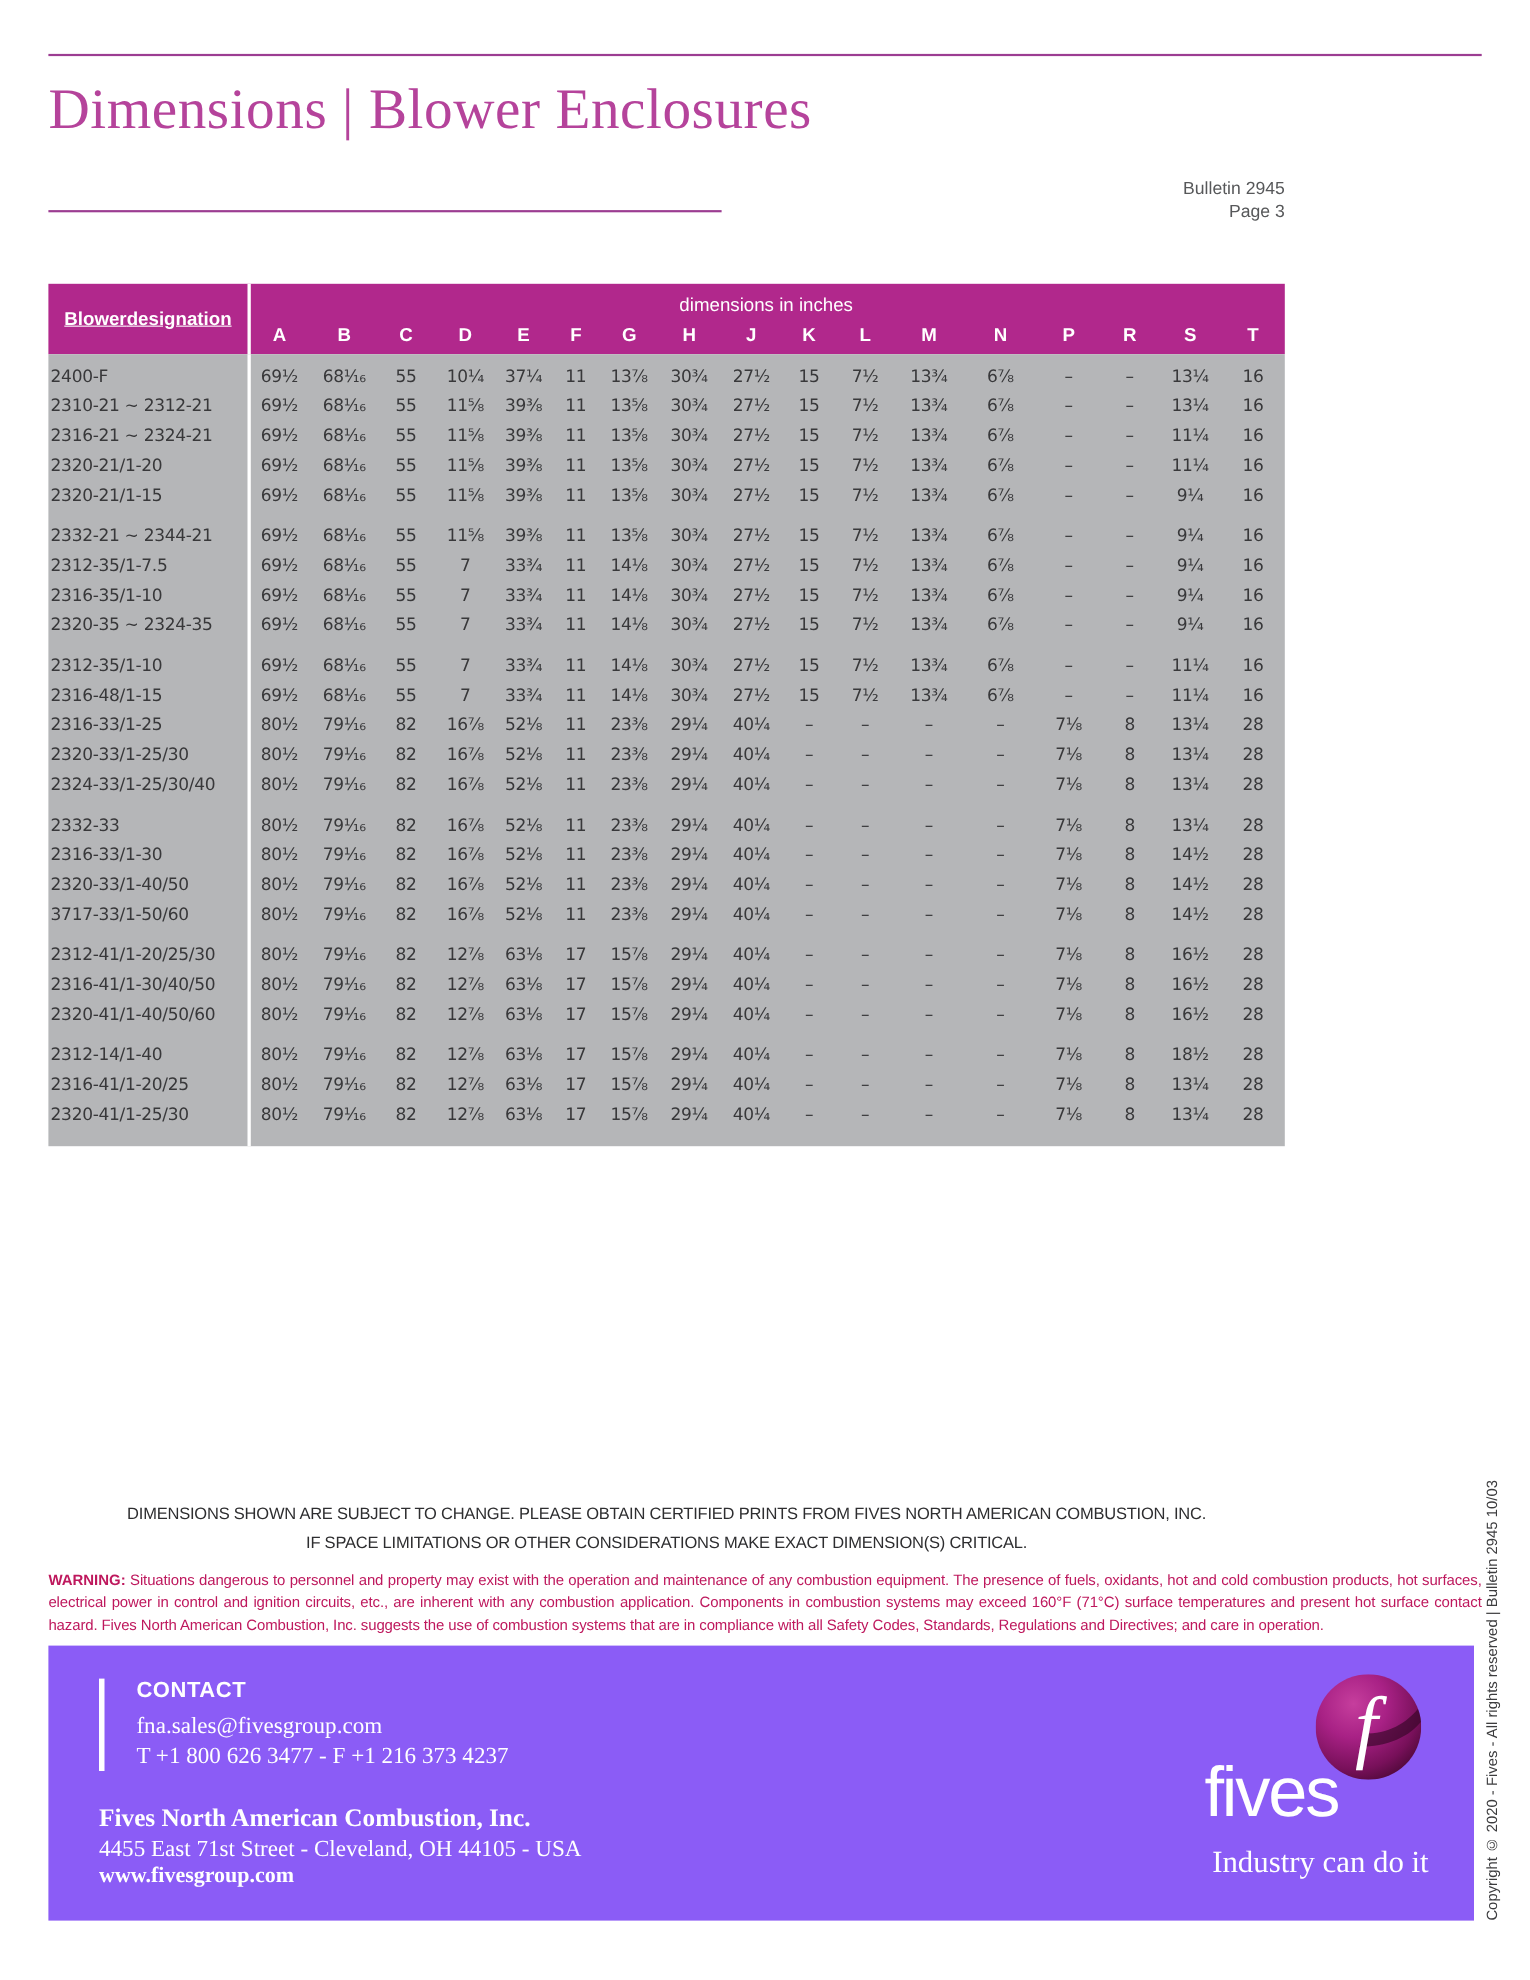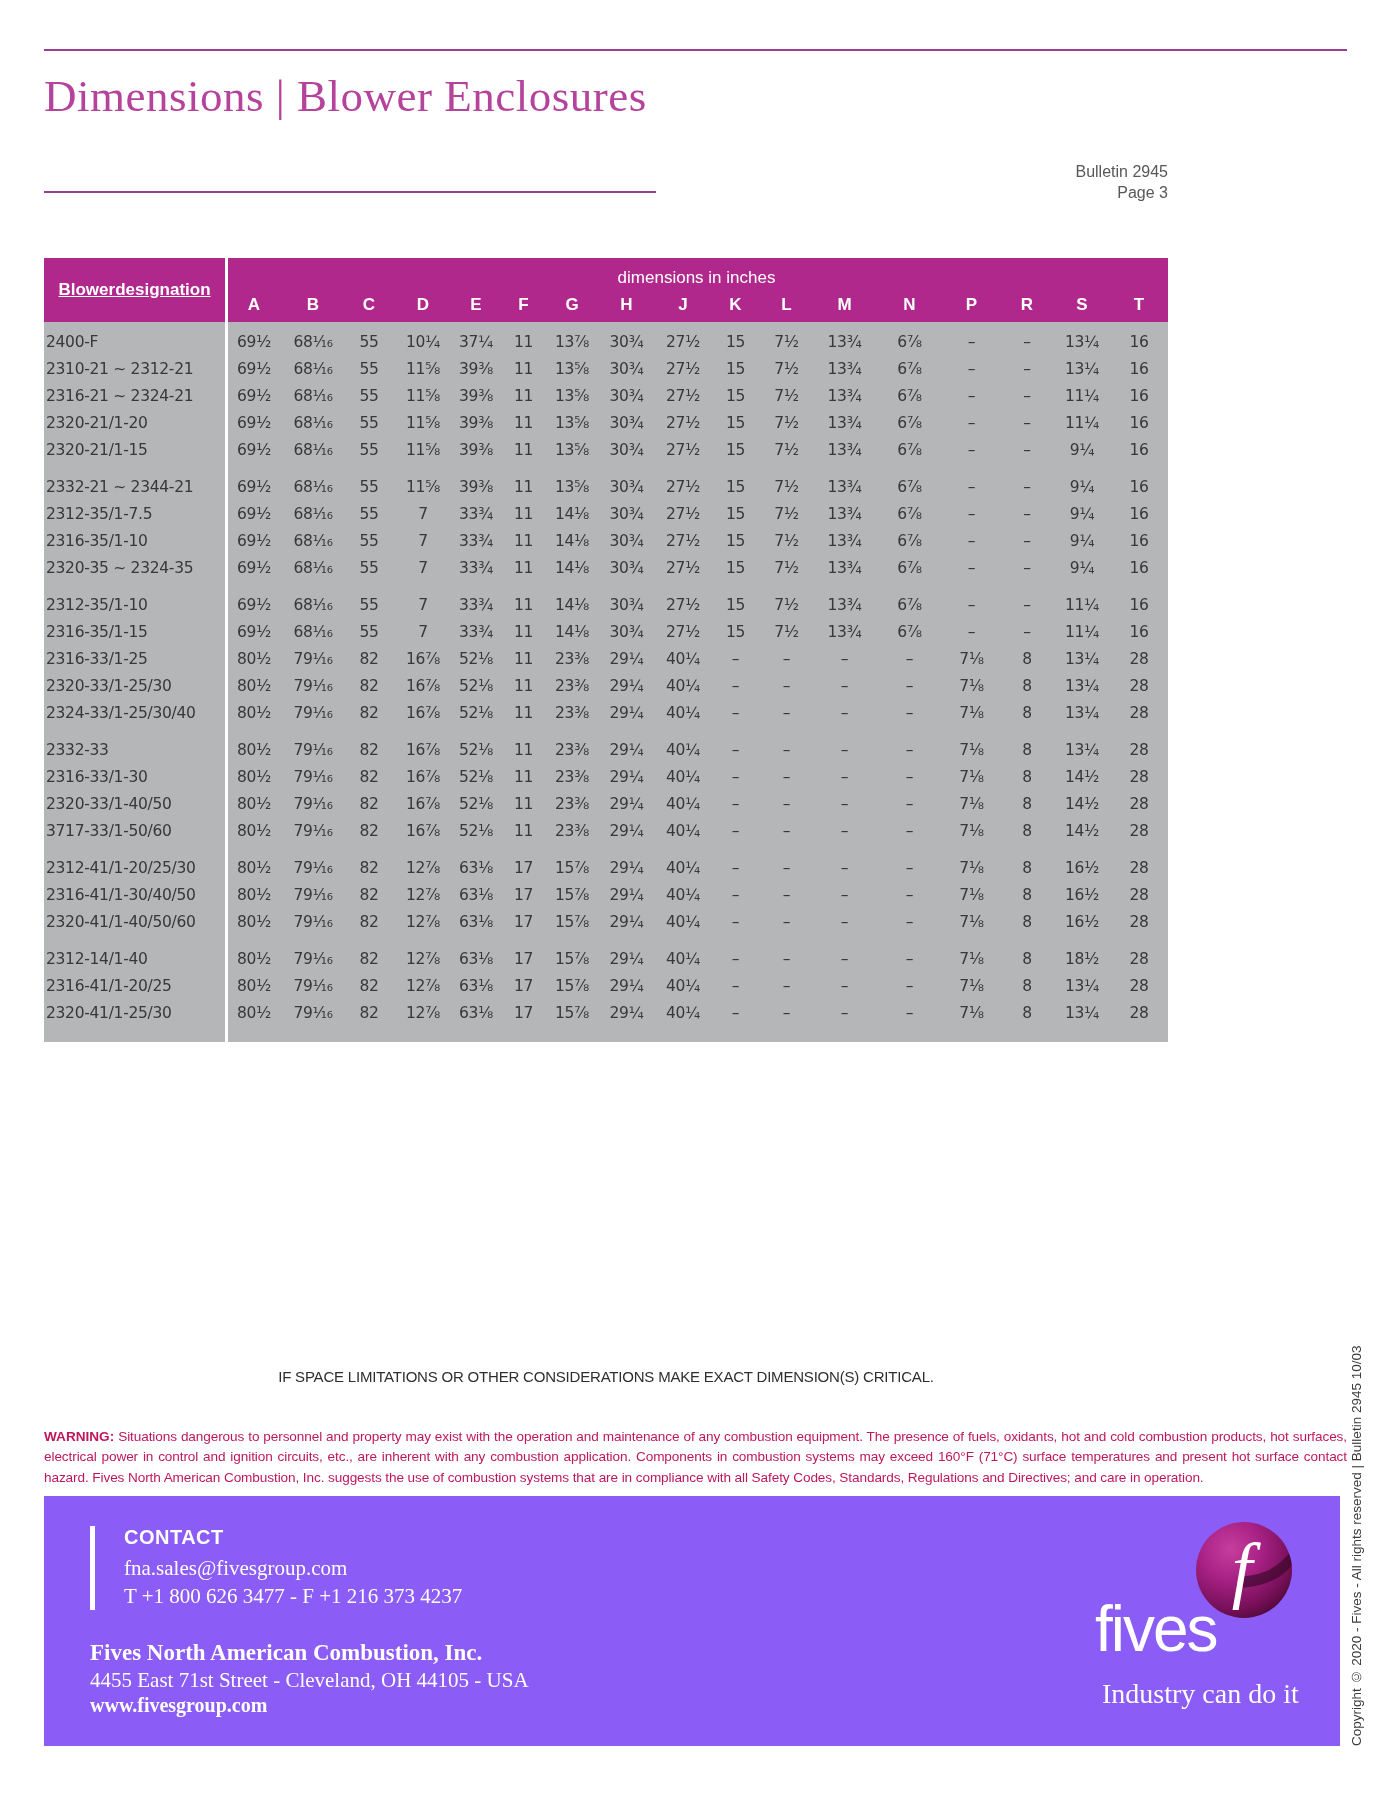--- a/index.html
+++ b/index.html
@@ -4,21 +4,21 @@
 <style>
   html,body { margin:0; padding:0; background:#e8e8e8; }
   .page {
     position:relative; width:1391px; height:1800px; background:#ffffff;
     font-family:"Liberation Sans", sans-serif; overflow:hidden; margin:0 auto;
   }
   .rule-top { position:absolute; left:44px; top:49px; width:1303px; height:2px; background:#9c3d92; }
   .page-title {
     position:absolute; left:44px; top:70px;
     font-family:"Liberation Serif", serif; font-weight:normal;
-    font-size:45px; color:#b5439b; letter-spacing:0.5px; margin:0;
+    font-size:52px; color:#b5439b; letter-spacing:0.5px; margin:0;
   }
   .rule-title { position:absolute; left:44px; top:191px; width:612px; height:2px; background:#9c3d92; }
   .bulletin { position:absolute; right:223px; top:162px; text-align:right; font-size:16px; color:#57585a; line-height:1.3; }
 
   
   .dim-table { position:absolute; left:44px; top:258px; width:1124px; }
   .thead { position:relative; display:grid; grid-template-columns:181px 943px; background:#b1288c; color:#fff; height:64px; }
   .thead-left { display:flex; flex-direction:row; justify-content:center; align-items:center; font-weight:bold; font-size:17px; line-height:1.3;text-decoration:underline; }
   .thead-right { display:flex; flex-direction:column; }
   .span-label { height:30px; display:flex; align-items:flex-end; justify-content:center; font-size:17px; }
@@ -303,21 +303,21 @@
           <div>15</div>
           <div>7½</div>
           <div>13¾</div>
           <div>6⅞</div>
           <div>–</div>
           <div>–</div>
           <div>11¼</div>
           <div>16</div>
         </div>
         <div class="trow">
-          <div class="des">2316-35/1-15</div>
+          <div class="des">2316-48/1-15</div>
           <div>69½</div>
           <div>68¹⁄₁₆</div>
           <div>55</div>
           <div>7</div>
           <div>33¾</div>
           <div>11</div>
           <div>14⅛</div>
           <div>30¾</div>
           <div>27½</div>
           <div>15</div>
@@ -589,20 +589,21 @@
           <div>–</div>
           <div>7⅛</div>
           <div>8</div>
           <div>13¼</div>
           <div>28</div>
         </div>
       </div>
   </div>
 
   <div class="notes">
+    <div>DIMENSIONS SHOWN ARE SUBJECT TO CHANGE. PLEASE OBTAIN CERTIFIED PRINTS FROM FIVES NORTH AMERICAN COMBUSTION, INC.</div>
     <div>IF SPACE LIMITATIONS OR OTHER CONSIDERATIONS MAKE EXACT DIMENSION(S) CRITICAL.</div>
   </div>
 
   <div class="warning"><b>WARNING:</b><span> Situations dangerous to personnel and property may exist with the operation and maintenance of any combustion equipment. The presence of fuels, oxidants, hot and cold combustion products, hot surfaces, electrical power in control and ignition circuits, etc., are inherent with any combustion application. Components in combustion systems may exceed 160°F (71°C) surface temperatures and present hot surface contact hazard. Fives North American Combustion, Inc. suggests the use of combustion systems that are in compliance with all Safety Codes, Standards, Regulations and Directives; and care in operation.</span></div>
 
   <div class="footer">
     <div class="contact-bar"></div>
     <div class="contact-label">CONTACT</div>
     <div class="contact-email">fna.sales@fivesgroup.com</div>
     <div class="contact-phone">T +1 800 626 3477 - F +1 216 373 4237</div>

